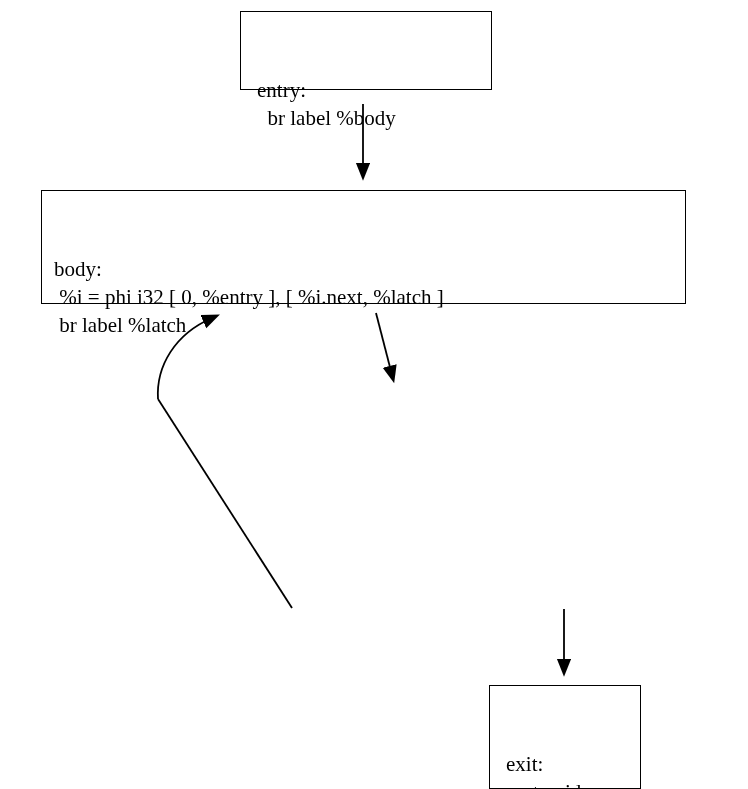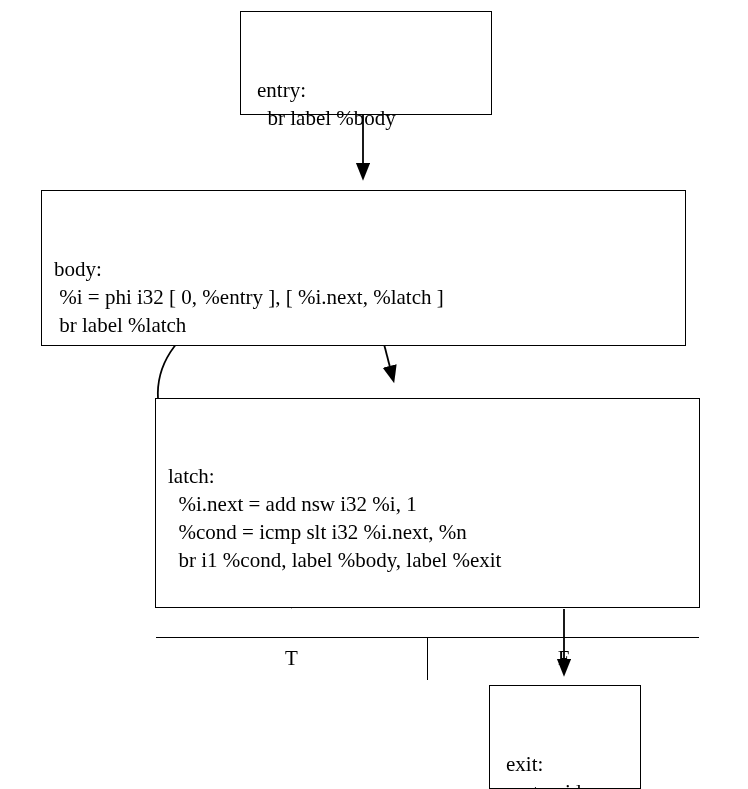--- a/index.html
+++ b/index.html
@@ -57,32 +57,32 @@
   }
   .port + .port {
     border-left: 1.4px solid #000000;
   }
 
   
   #node-entry {
     left: 240px;
     top: 11px;
     width: 252px;
-    height: 104px;
+    height: 79px;
   }
   #node-entry .body-text {
     text-align: left;
     padding-left: 16px;
     padding-top: 10px;
   }
   #node-body {
     left: 41px;
     top: 190px;
     width: 645px;
-    height: 156px;
+    height: 114px;
   }
   #node-body .body-text {
     padding-top: 10px;
   }
   #node-latch {
     left: 155px;
     top: 398px;
     width: 545px;
     height: 210px;
   }
@@ -135,29 +135,19 @@
     <div class="body-text">entry:
   br label %body</div>
   </div>
 
   <div class="node" id="node-body">
     <div class="body-text">body:
  %i = phi i32 [ 0, %entry ], [ %i.next, %latch ]
  br label %latch</div>
   </div>
 
-  <div class="node" id="node-latch">
-    <div class="body-text">latch:
-  %i.next = add nsw i32 %i, 1
-  %cond = icmp slt i32 %i.next, %n
-  br i1 %cond, label %body, label %exit</div>
-    <div class="ports">
-      <div class="port">T</div>
-      <div class="port">F</div>
-    </div>
-  </div>
 
   <div class="node" id="node-exit">
     <div class="body-text">exit:
   ret void</div>
   </div>
 
 </div>
 
 </body></html>

